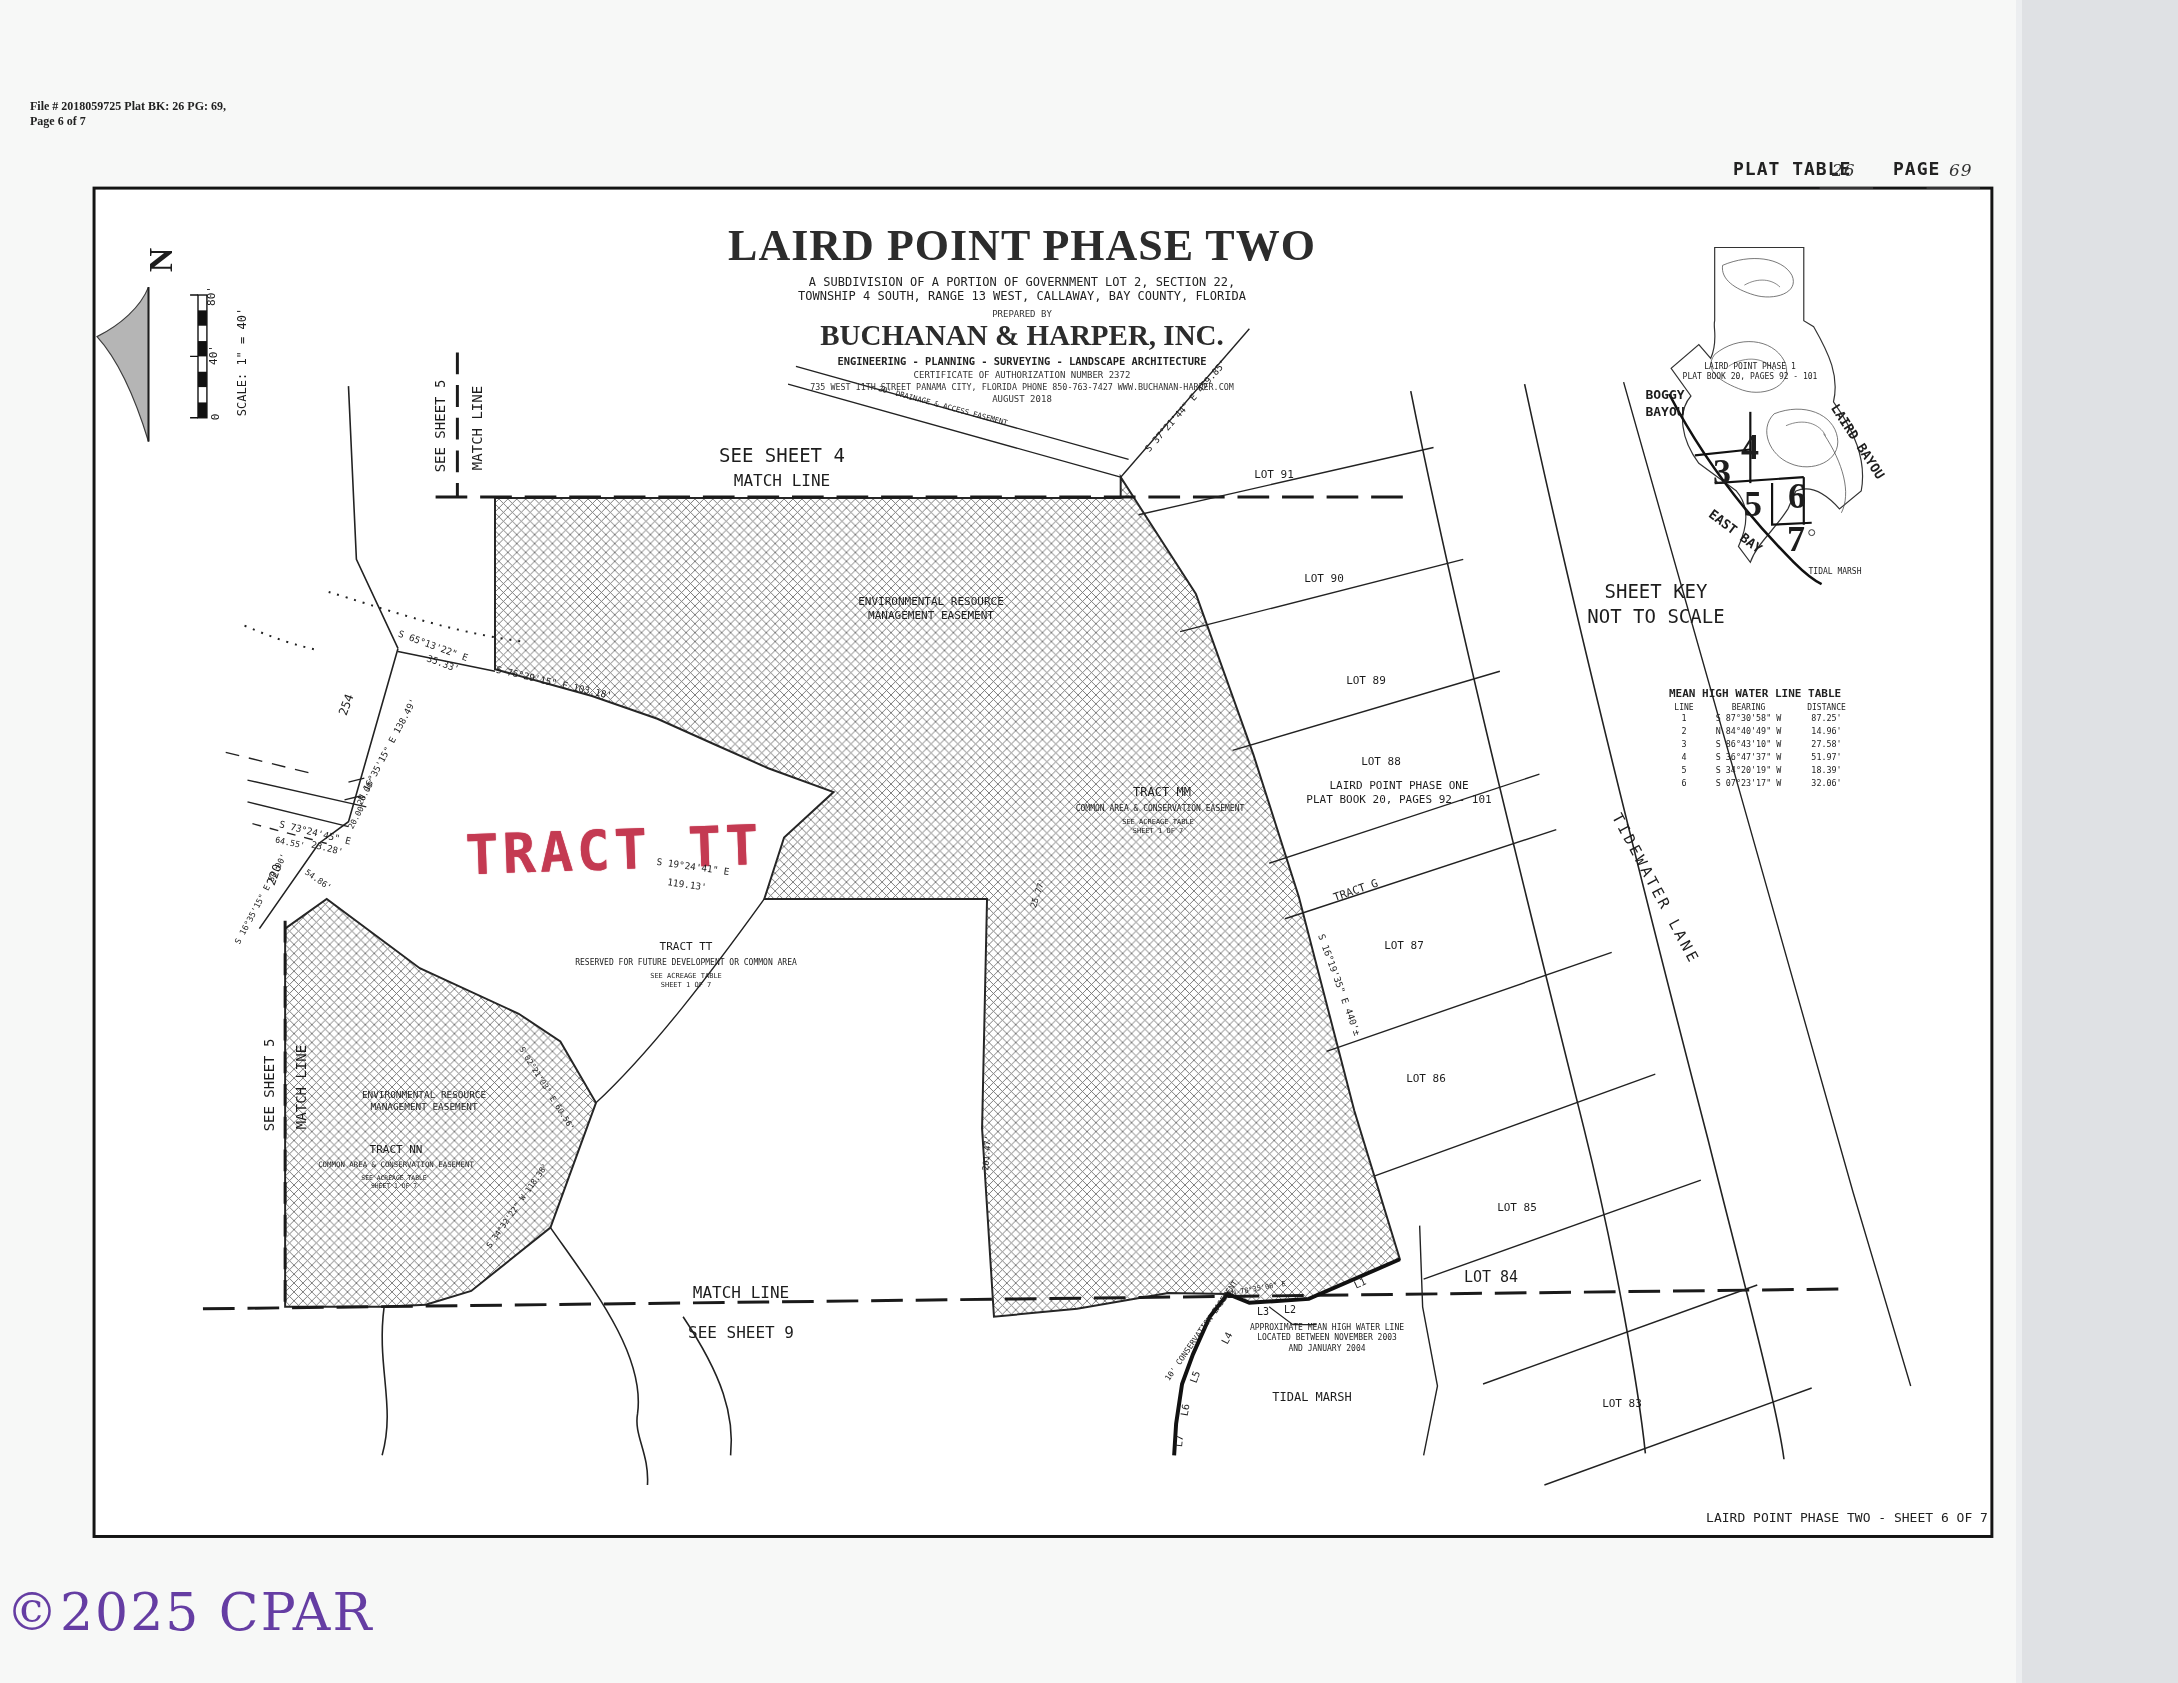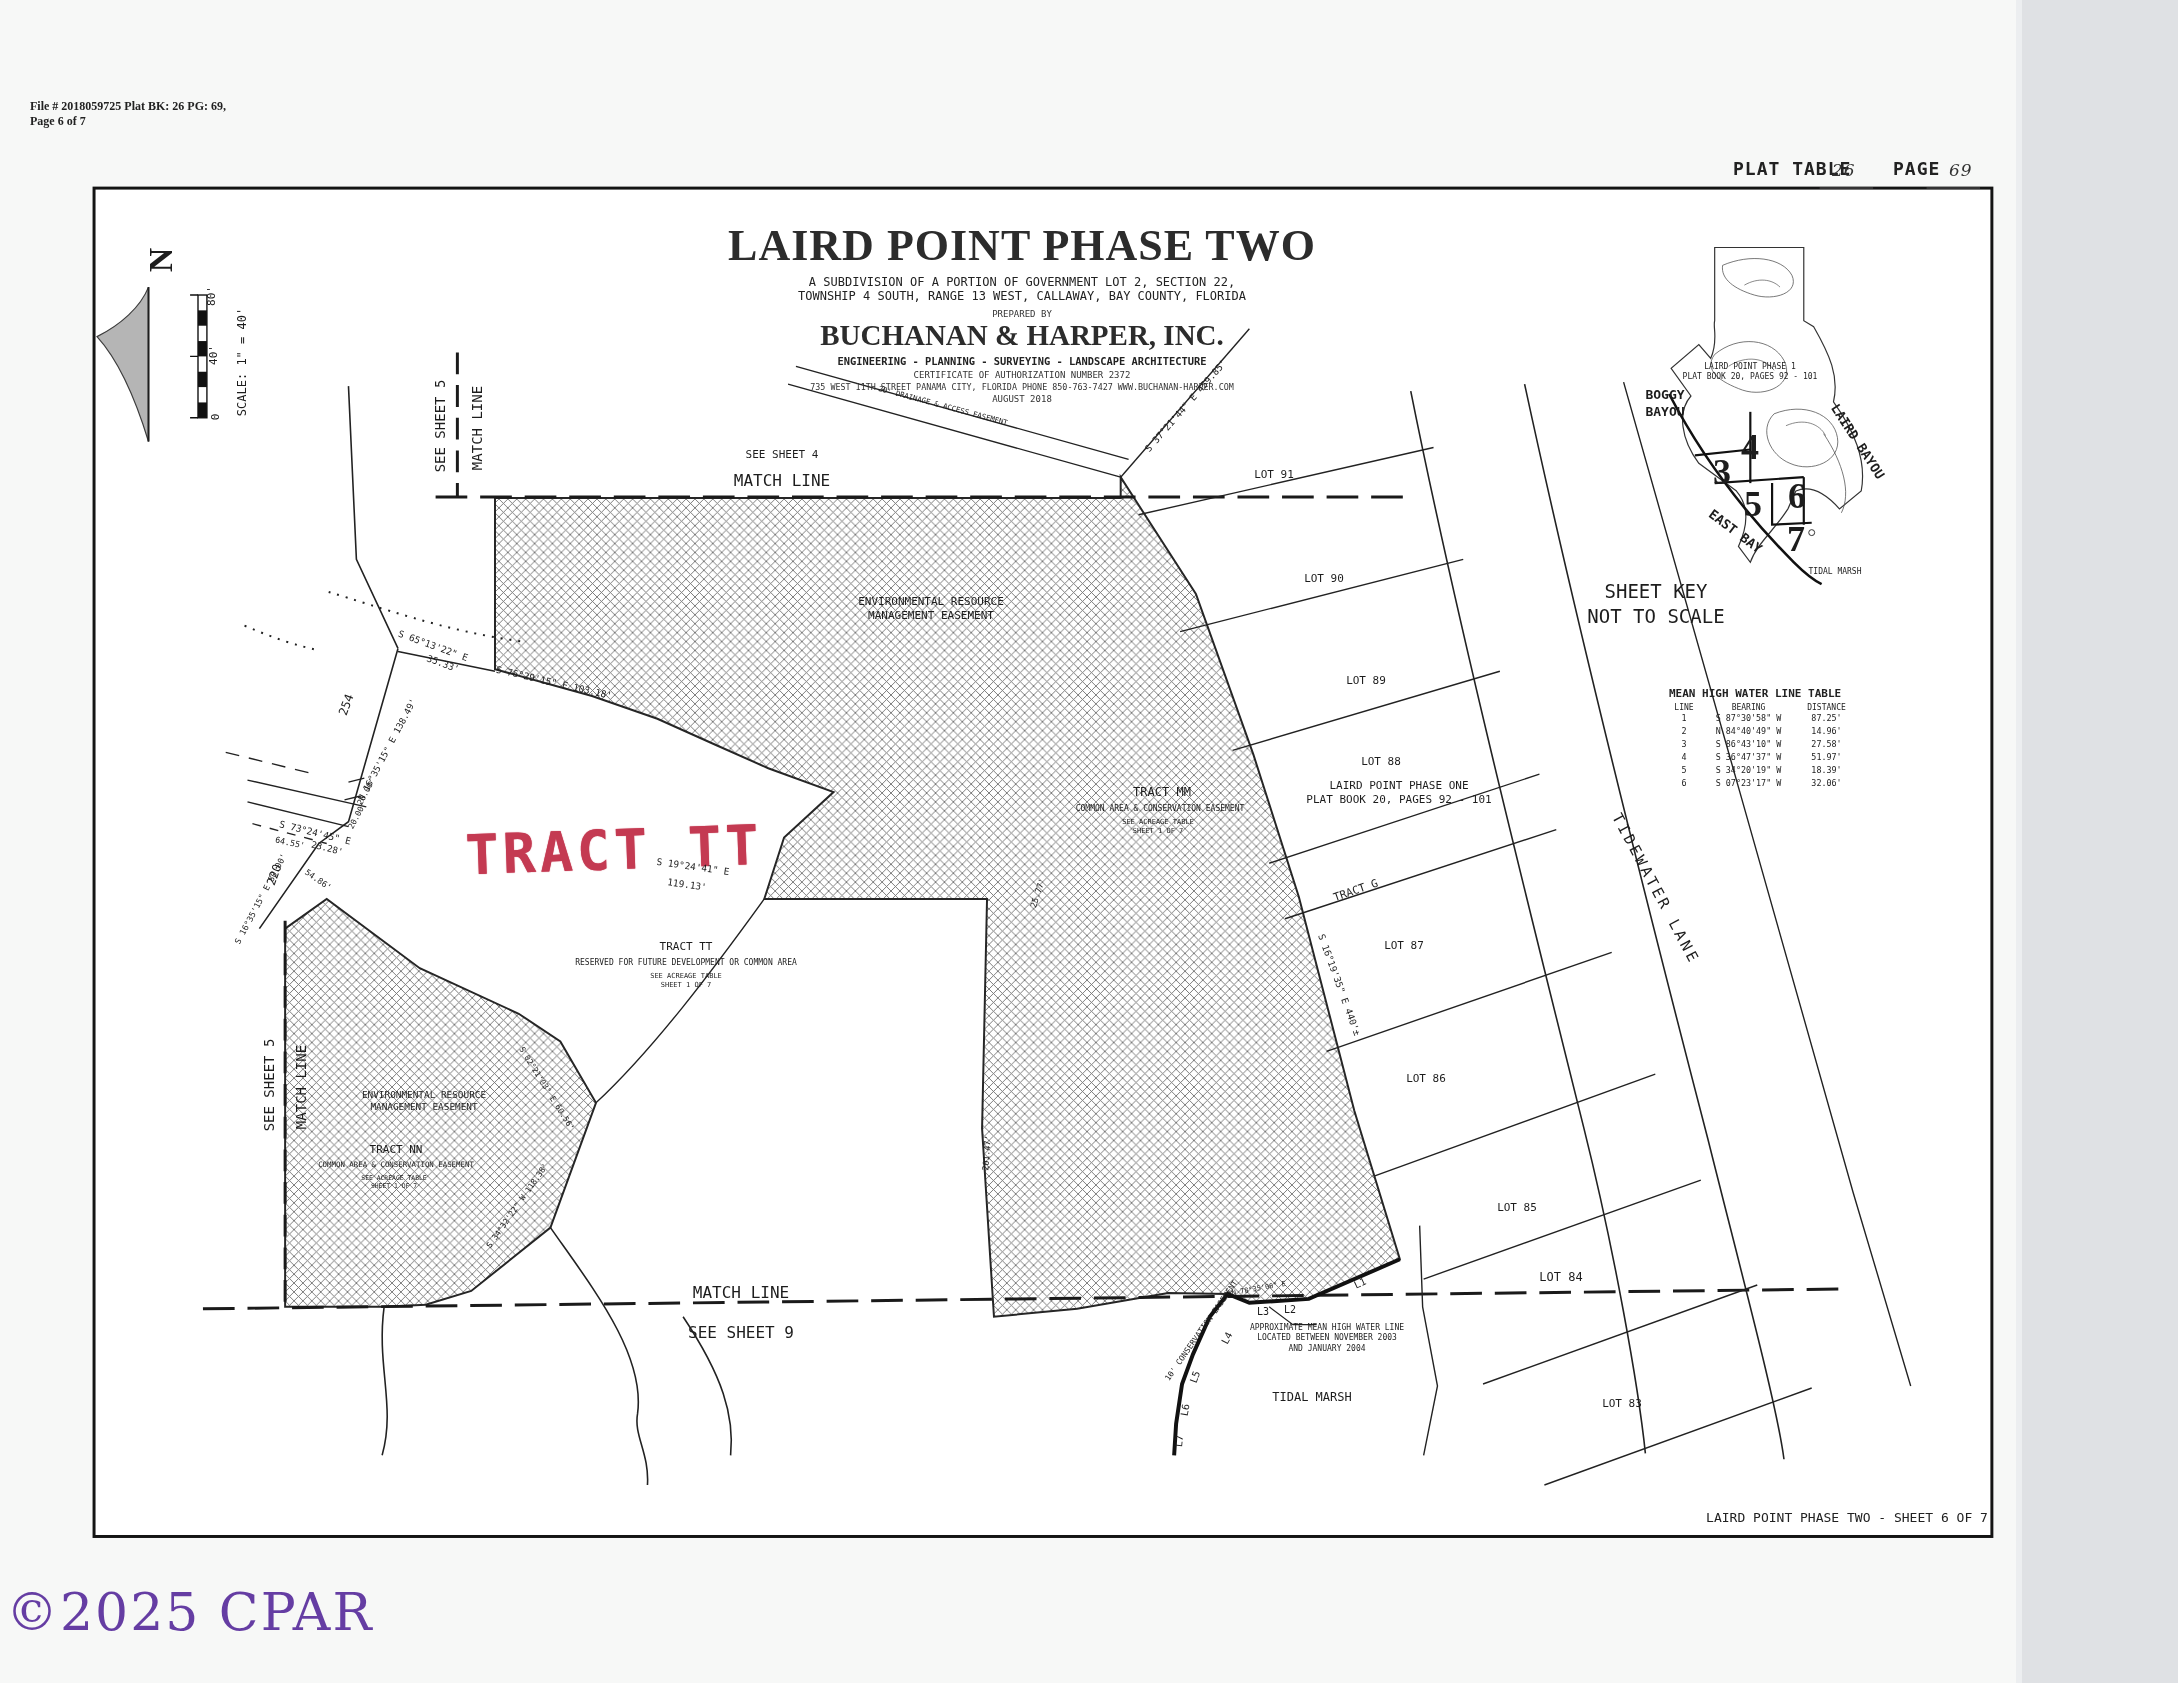--- a/index.html
+++ b/index.html
@@ -209,21 +209,21 @@
       </div>
       <div class="mhw-row">
         <span class="c0">6</span>
         <span class="c1">S 07°23'17" W</span>
         <span class="c2">32.06'</span>
       </div>
     </div>
 </div>
 
 <div id="map-labels" class="abs" style="left:0;top:0;width:2178px;height:1683px;">
-    <div class="ml" style="left: 782px; top: 455px; font-size: 11px; transform: translate(-50%, -50%) rotate(0deg);">SEE SHEET 4</div>
+    <div class="ml" style="left: 782px; top: 455px; font-size: 19px; transform: translate(-50%, -50%) rotate(0deg);">SEE SHEET 4</div>
     <div class="ml" style="left: 782px; top: 481px; font-size: 16px; transform: translate(-50%, -50%) rotate(0deg);">MATCH LINE</div>
     <div class="ml" style="left: 741px; top: 1293px; font-size: 16px; transform: translate(-50%, -50%) rotate(0deg);">MATCH LINE</div>
     <div class="ml" style="left: 741px; top: 1333px; font-size: 16px; transform: translate(-50%, -50%) rotate(0deg);">SEE SHEET 9</div>
     <div class="ml" style="left: 440px; top: 426px; font-size: 14px; transform: translate(-50%, -50%) rotate(-90deg);">SEE SHEET 5</div>
     <div class="ml" style="left: 477px; top: 428px; font-size: 14px; transform: translate(-50%, -50%) rotate(-90deg);">MATCH LINE</div>
     <div class="ml" style="left: 269px; top: 1085px; font-size: 14px; transform: translate(-50%, -50%) rotate(-90deg);">SEE SHEET 5</div>
     <div class="ml" style="left: 301px; top: 1087px; font-size: 14px; transform: translate(-50%, -50%) rotate(-90deg);">MATCH LINE</div>
     <div class="ml" style="left: 614px; top: 851px; font-size: 55px; font-weight: 800; color: rgb(196, 58, 82); text-shadow: rgb(196, 58, 82) 0px 0px 1px; letter-spacing: 4px; transform: translate(-50%, -50%) rotate(-2deg);">TRACT TT</div>
     <div class="ml" style="left: 686px; top: 947px; font-size: 11px; transform: translate(-50%, -50%) rotate(0deg);">TRACT TT</div>
     <div class="ml" style="left: 686px; top: 963px; font-size: 8px; transform: translate(-50%, -50%) rotate(0deg);">RESERVED FOR FUTURE DEVELOPMENT OR COMMON AREA</div>
@@ -241,21 +241,21 @@
     <div class="ml" style="left: 396px; top: 1165px; font-size: 7.4px; transform: translate(-50%, -50%) rotate(0deg);">COMMON AREA &amp; CONSERVATION EASEMENT</div>
     <div class="ml" style="left: 394px; top: 1182px; font-size: 6.4px; transform: translate(-50%, -50%) rotate(0deg);">SEE ACREAGE TABLE
 SHEET 1 OF 7</div>
     <div class="ml" style="left: 1274px; top: 475px; font-size: 11px; transform: translate(-50%, -50%) rotate(0deg);">LOT 91</div>
     <div class="ml" style="left: 1324px; top: 579px; font-size: 11px; transform: translate(-50%, -50%) rotate(0deg);">LOT 90</div>
     <div class="ml" style="left: 1366px; top: 681px; font-size: 11px; transform: translate(-50%, -50%) rotate(0deg);">LOT 89</div>
     <div class="ml" style="left: 1381px; top: 762px; font-size: 11px; transform: translate(-50%, -50%) rotate(0deg);">LOT 88</div>
     <div class="ml" style="left: 1404px; top: 946px; font-size: 11px; transform: translate(-50%, -50%) rotate(0deg);">LOT 87</div>
     <div class="ml" style="left: 1426px; top: 1079px; font-size: 11px; transform: translate(-50%, -50%) rotate(0deg);">LOT 86</div>
     <div class="ml" style="left: 1517px; top: 1208px; font-size: 11px; transform: translate(-50%, -50%) rotate(0deg);">LOT 85</div>
-    <div class="ml" style="left: 1561px; top: 1278px; font-size: 12px; transform: translate(-50%, -50%) rotate(0deg); text-align: right;">LOT 84</div>
+    <div class="ml" style="left: 1491px; top: 1278px; font-size: 15px; transform: translate(-50%, -50%) rotate(0deg); text-align: right;">LOT 84</div>
     <div class="ml" style="left: 1622px; top: 1404px; font-size: 11px; transform: translate(-50%, -50%) rotate(0deg);">LOT 83</div>
     <div class="ml" style="left: 1399px; top: 793px; font-size: 11px; transform: translate(-50%, -50%) rotate(0deg);">LAIRD POINT PHASE ONE
 PLAT BOOK 20, PAGES 92 - 101</div>
     <div class="ml" style="left: 1356px; top: 891px; font-size: 11px; transform: translate(-50%, -50%) rotate(-19deg);">TRACT G</div>
     <div class="ml" style="left: 1655px; top: 889px; font-size: 15px; letter-spacing: 3px; transform: translate(-50%, -50%) rotate(62deg);">TIDEWATER LANE</div>
     <div class="ml" style="left: 1312px; top: 1398px; font-size: 12px; transform: translate(-50%, -50%) rotate(0deg);">TIDAL MARSH</div>
     <div class="ml" style="left: 1327px; top: 1339px; font-size: 8px; transform: translate(-50%, -50%) rotate(0deg);">APPROXIMATE MEAN HIGH WATER LINE
 LOCATED BETWEEN NOVEMBER 2003
 AND JANUARY 2004</div>
     <div class="ml" style="left: 1202px; top: 1331px; font-size: 8px; transform: translate(-50%, -50%) rotate(-55deg);">10' CONSERVATION EASEMENT</div>

